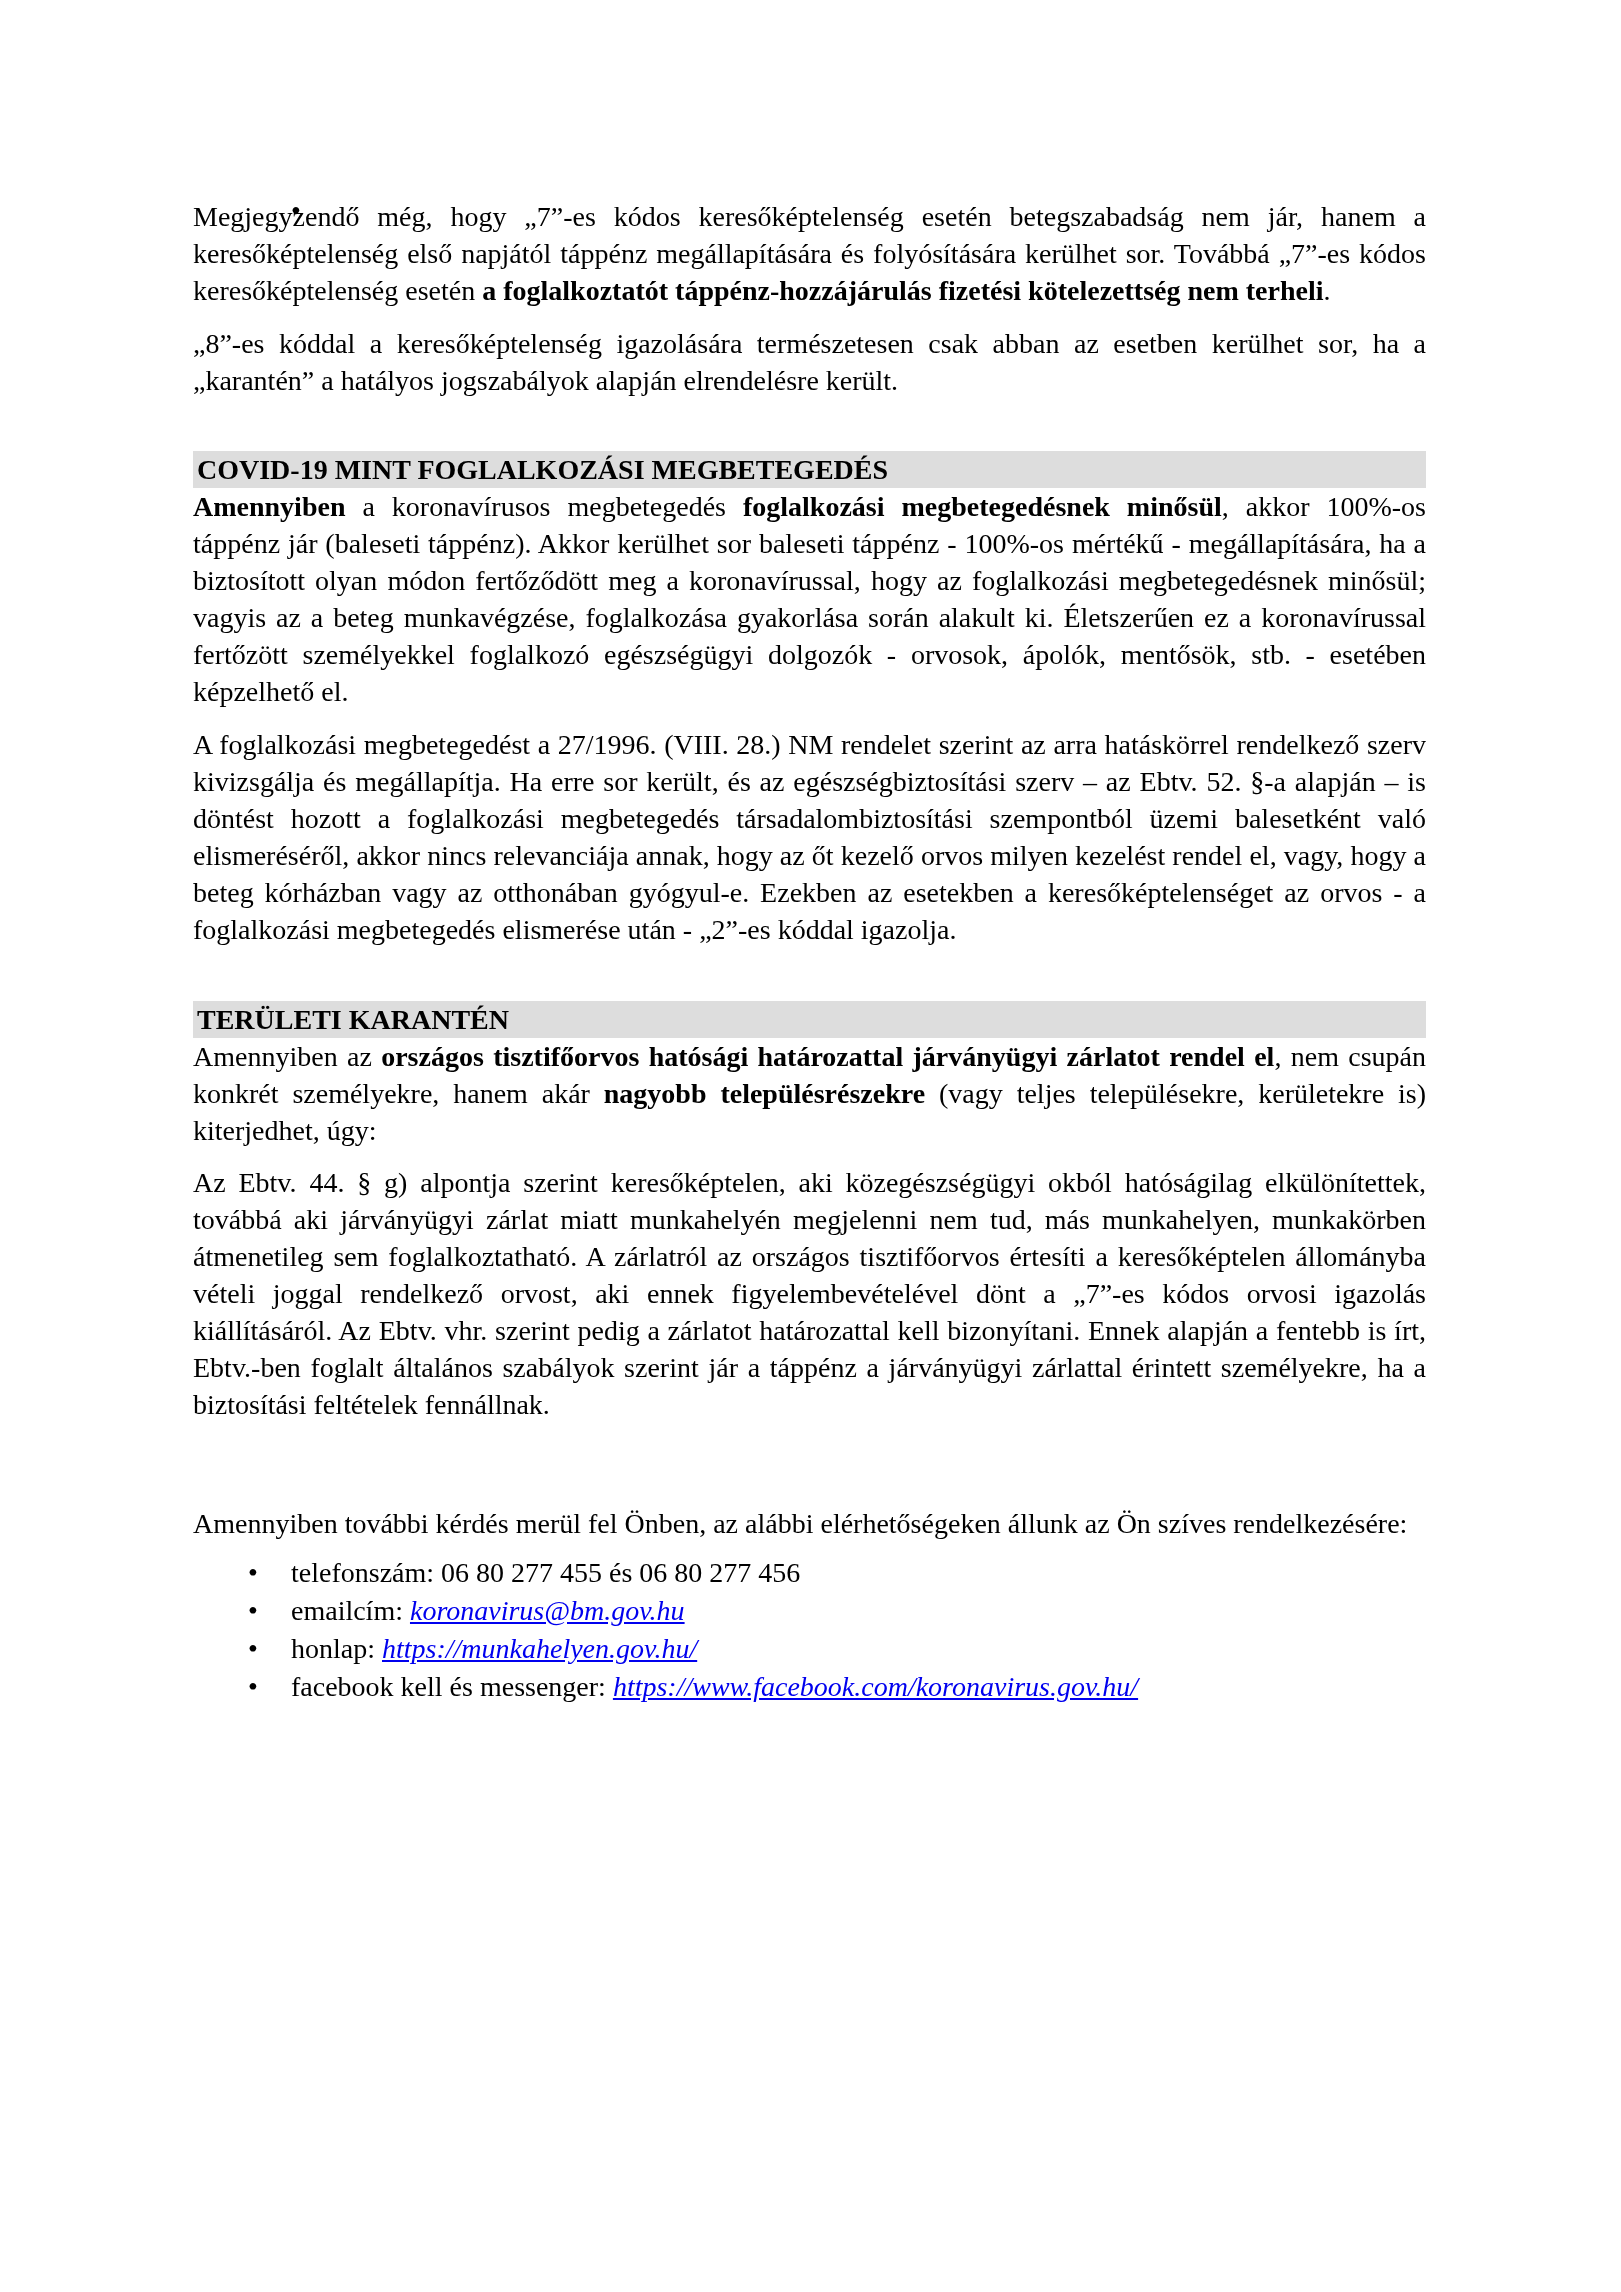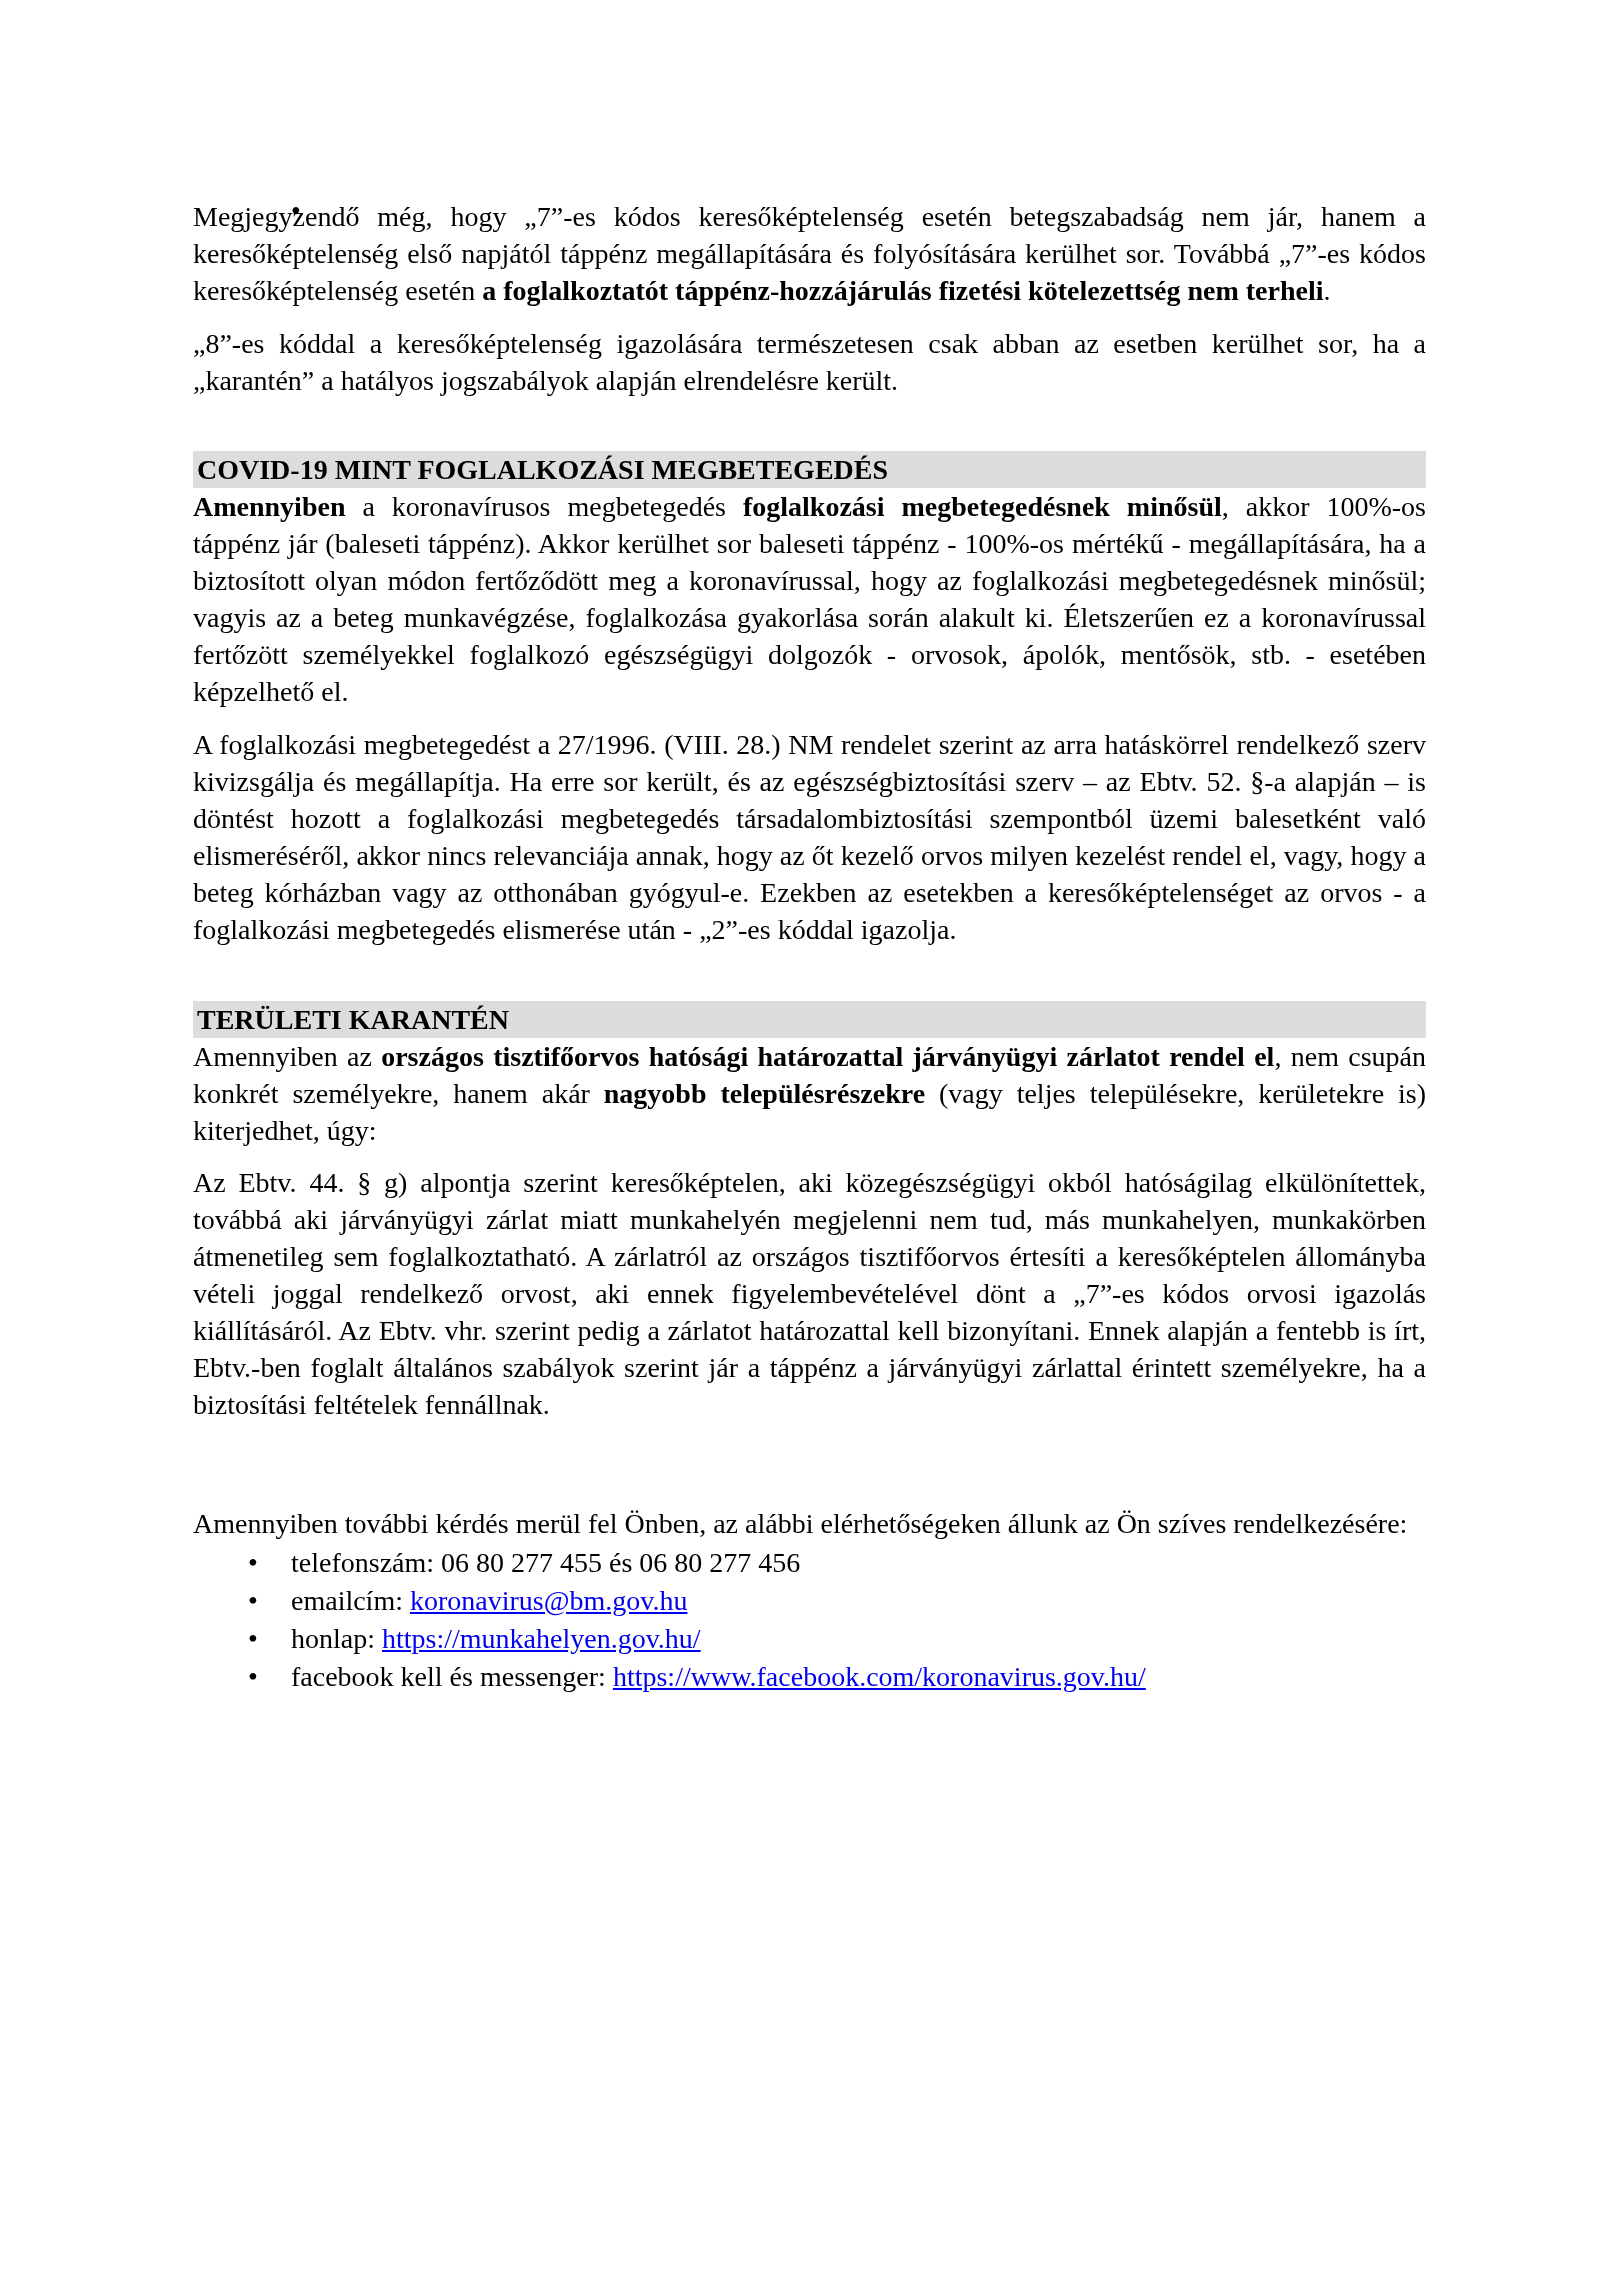--- a/index.html
+++ b/index.html
@@ -14,21 +14,21 @@
   .bullet-top { position: relative; padding-left: 191px; margin-bottom: 5.9px; }
   .bullet-top .dot { position: absolute; left: 98px; top: 0; }
   .heading {
     background: #dddddd; font-weight: bold; font-size: 28px;
     line-height: 37px; padding: 0 0 0 4px; margin: 0; height: 37px;
   }
   b { font-weight: bold; }
   .list { margin: 0; padding: 0; list-style: none; }
   .list li { position: relative; padding-left: 98px; line-height: 38px; }
   .list li .dot { position: absolute; left: 55px; }
-  a, .link { color: #0000ee; text-decoration: underline; }
+  a, .link { color: #0000ee; text-decoration: underline; font-style: italic; }
 </style>
 </head>
 <body>
 
 <div class="page">
 
   <p class="bullet-top">
     <span class="dot">•</span>
   </p>
 
@@ -46,21 +46,21 @@
   <div style="height:37px"></div>
   <h2 class="heading">TERÜLETI KARANTÉN</h2>
 
   <p class="para"><span>Amennyiben az </span><b>országos tisztifőorvos hatósági határozattal járványügyi zárlatot rendel el</b><span>, nem csupán konkrét személyekre, hanem akár </span><b>nagyobb településrészekre</b><span> (vagy teljes településekre, kerületekre is) kiterjedhet, úgy:</span></p>
 
   <p class="para">Az Ebtv. 44. § g) alpontja szerint keresőképtelen, aki közegészségügyi okból hatóságilag elkülönítettek, továbbá aki járványügyi zárlat miatt munkahelyén megjelenni nem tud, más munkahelyen, munkakörben átmenetileg sem foglalkoztatható. A zárlatról az országos tisztifőorvos értesíti a keresőképtelen állományba vételi joggal rendelkező orvost, aki ennek figyelembevételével dönt a „7”-es kódos orvosi igazolás kiállításáról. Az Ebtv. vhr. szerint pedig a zárlatot határozattal kell bizonyítani. Ennek alapján a fentebb is írt, Ebtv.-ben foglalt általános szabályok szerint jár a táppénz a járványügyi zárlattal érintett személyekre, ha a biztosítási feltételek fennállnak.</p>
 
   <div style="height:37px"></div>
 
   <div style="height:29px"></div>
-  <p style="margin-bottom:2px">Amennyiben további kérdés merül fel Önben, az alábbi elérhetőségeken állunk az Ön szíves rendelkezésére:</p>
+  <p style="margin-bottom:12px">Amennyiben további kérdés merül fel Önben, az alábbi elérhetőségeken állunk az Ön szíves rendelkezésére:</p>
 
   <ul class="list">
     <li>
       <span class="dot">•</span>
       <span>telefonszám: 06 80 277 455 és  06 80 277 456</span>
     </li>
     <li>
       <span class="dot">•</span>
       <span>emailcím: </span><a class="link">koronavirus@bm.gov.hu</a>
     </li>

